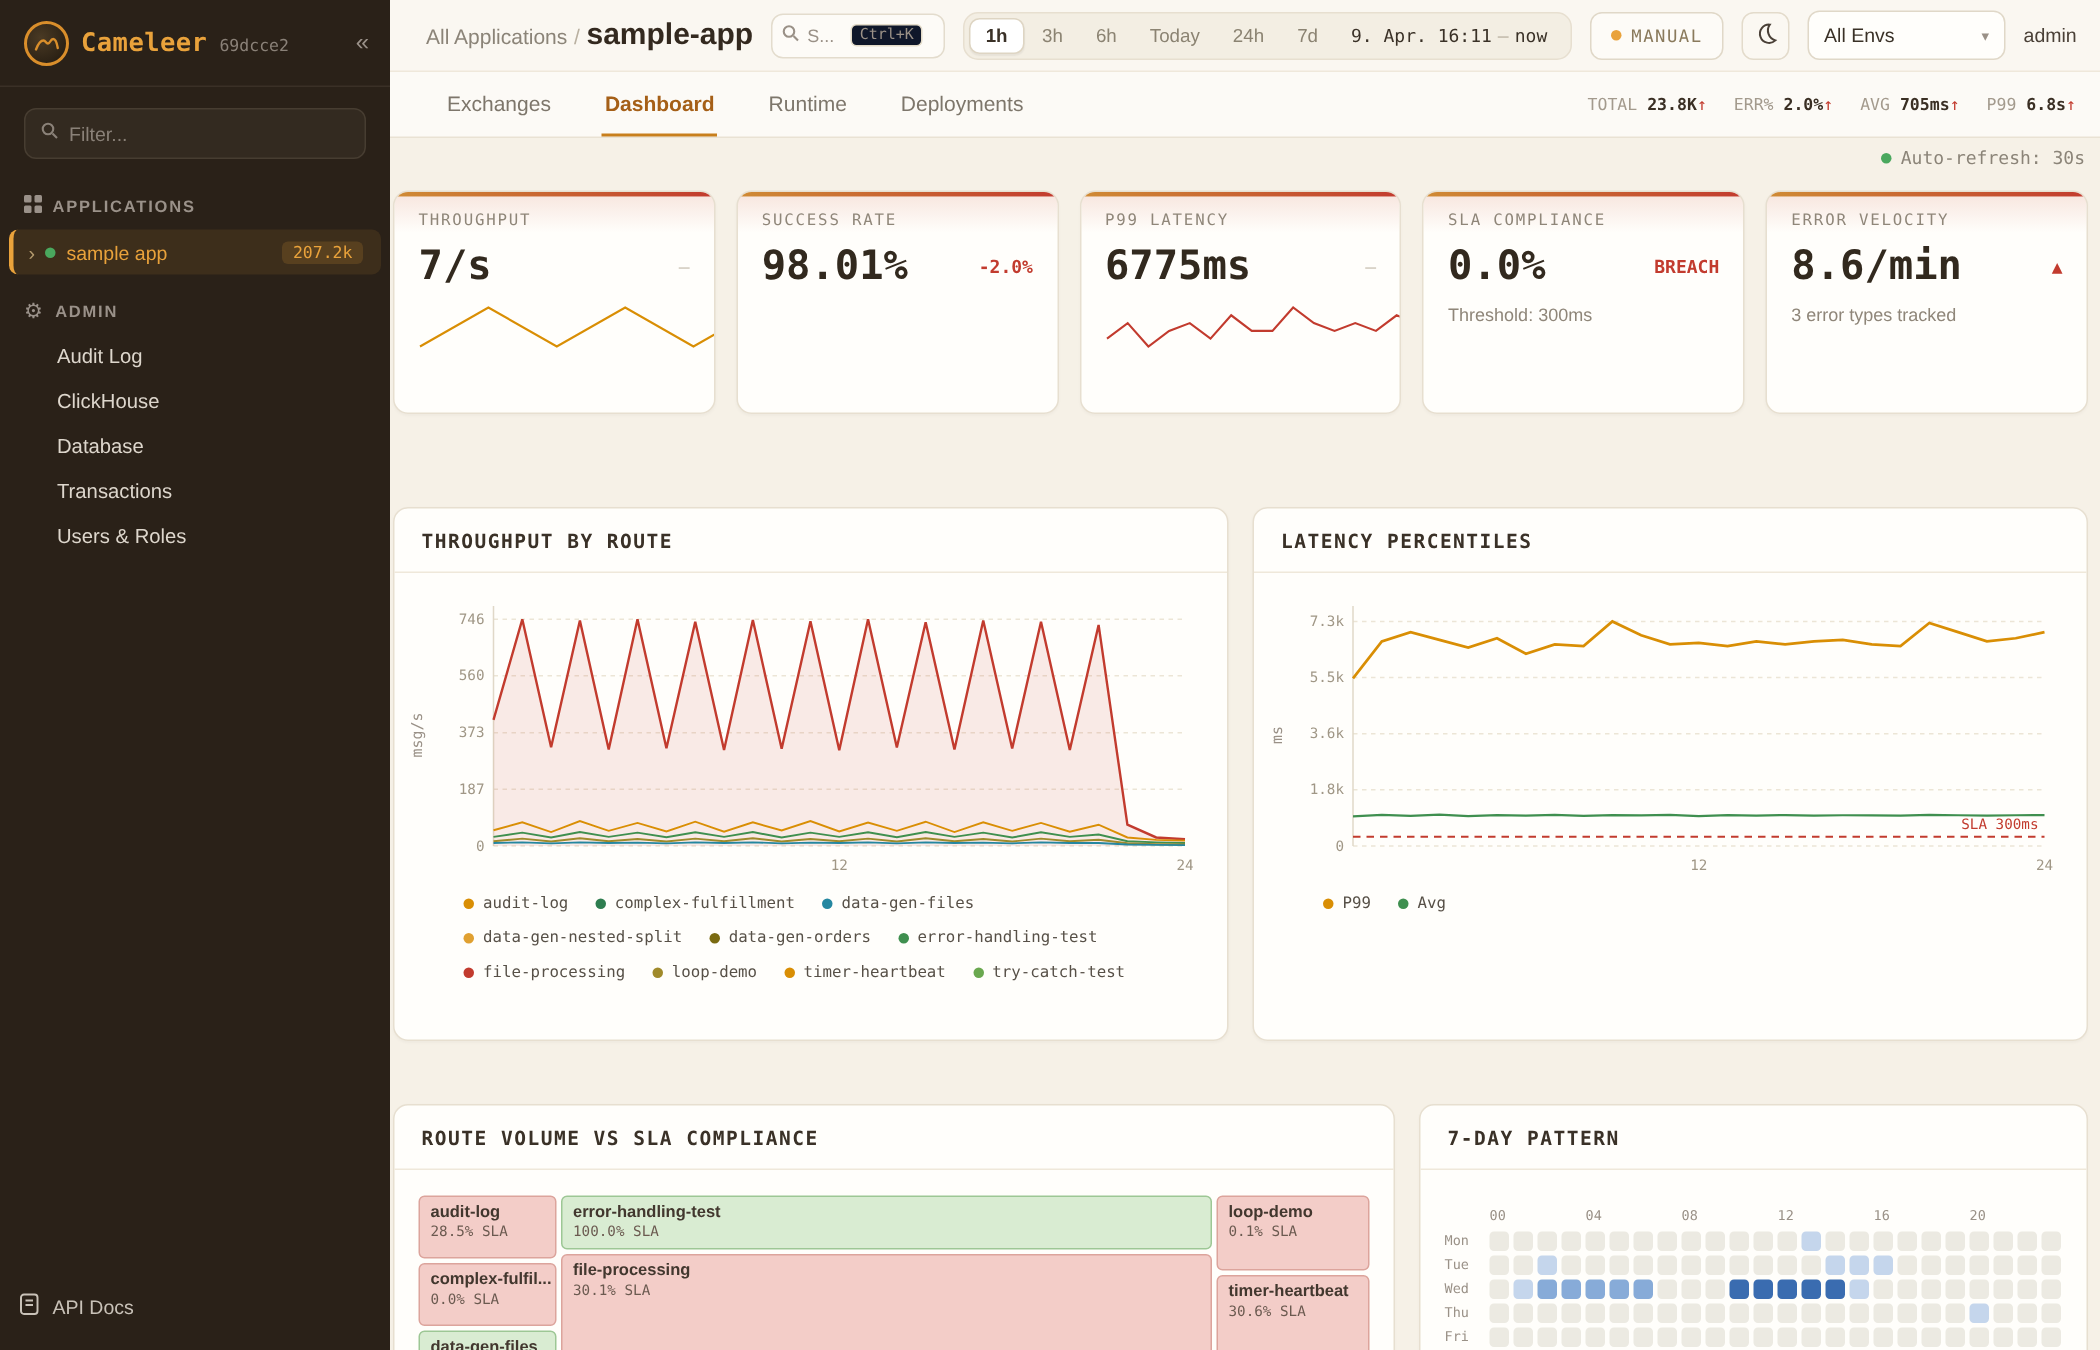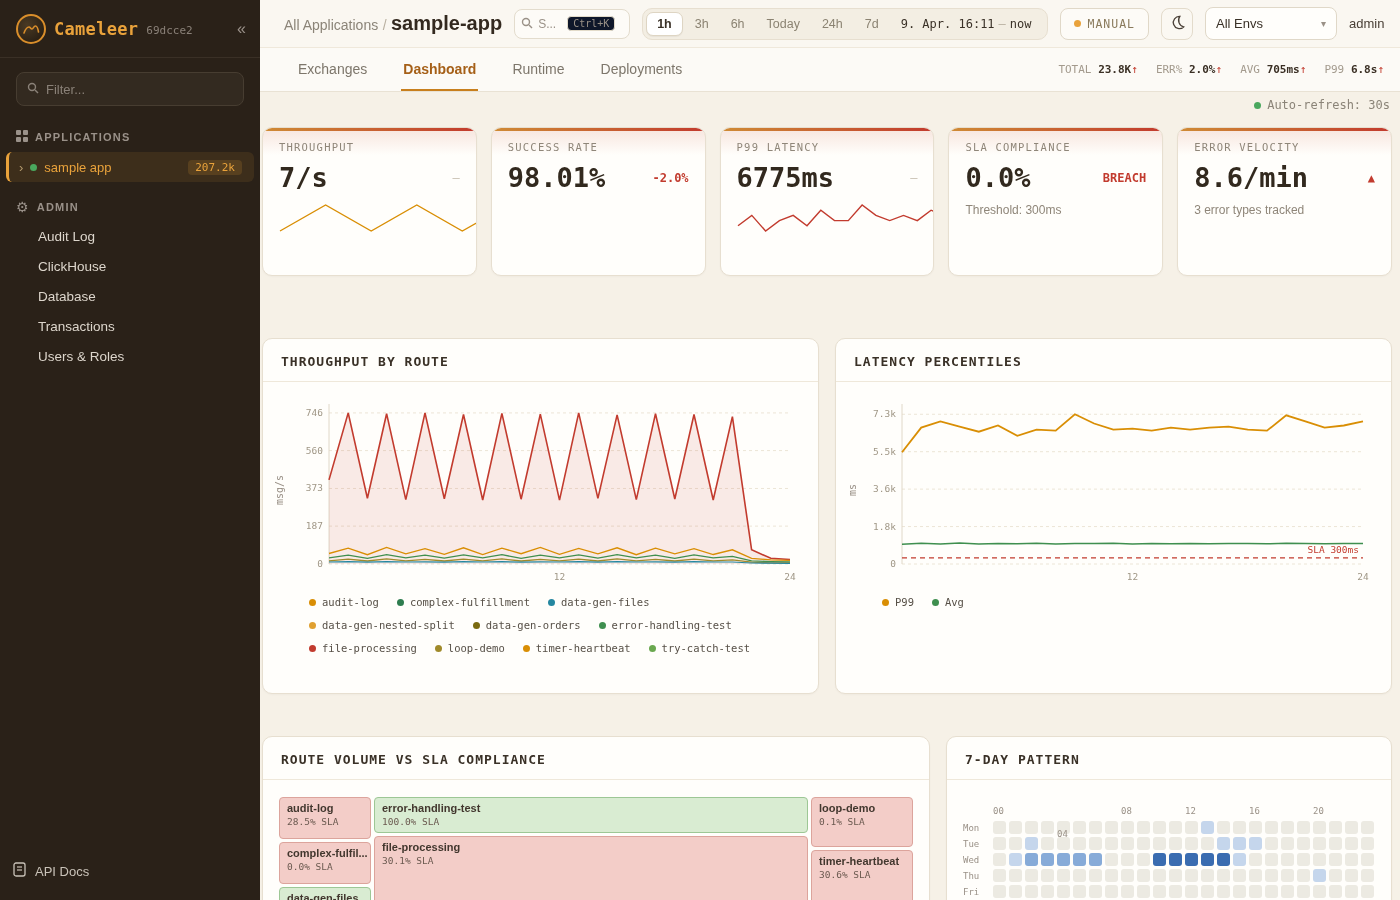--- a/index.html
+++ b/index.html
@@ -412,21 +412,21 @@
                 <div class="tm-sub">100.0% SLA</div>
               </div>
             </div>
         </section>
 
         <section class="card bottom-right">
           <div class="chart-title">7-DAY PATTERN</div>
           <div class="hm-body">
             <div class="hm-hours">
                 <span style="left: 30px;">00</span>
-                <span style="left: 94px; margin-top: 23px;">04</span>
+                <span style="left: 94px;">04</span>
                 <span style="left: 158px;">08</span>
                 <span style="left: 222px;">12</span>
                 <span style="left: 286px;">16</span>
                 <span style="left: 350px;">20</span>
               </div>
             <div>
                 <div class="hm-row">
                   <span class="hm-day">Mon</span>
                   <div class="hm-cell" style="background: rgb(236, 234, 226);"></div>
                   <div class="hm-cell" style="background: rgb(236, 234, 226);"></div>

